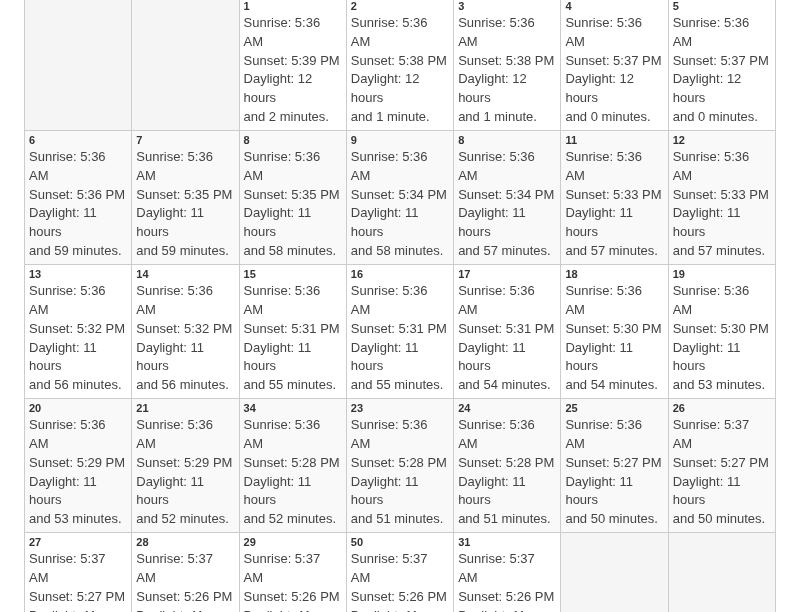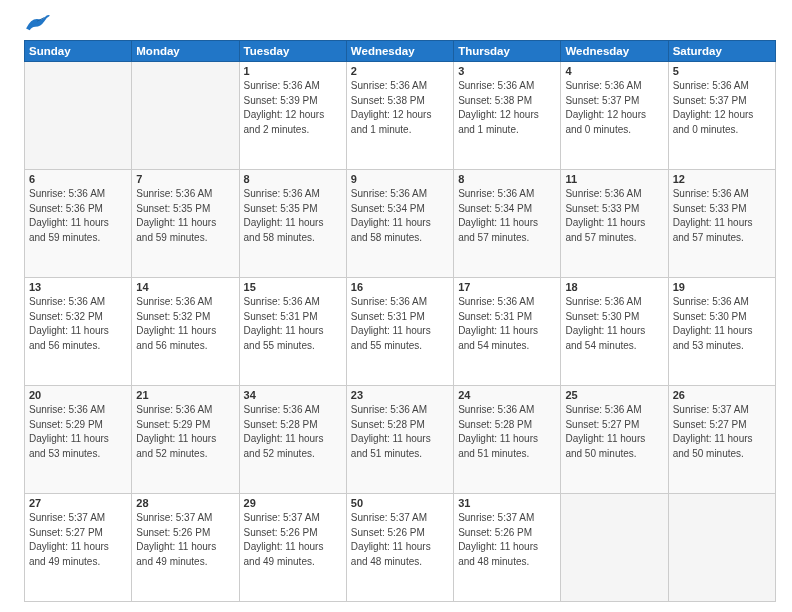--- a/index.html
+++ b/index.html
@@ -88,21 +88,21 @@
       background: #f9f9f9;
     }
     .day-num {
       font-size: 11px;
       font-weight: bold;
       color: #333;
       margin-bottom: 2px;
       display: block;
     }
     .day-info {
-      font-size: 10px;
+      font-size: 13px;
       color: #444;
       line-height: 1.45;
     }
     
     .row-even td:not(.empty) { background: #fff; }
     .row-odd td:not(.empty) { background: #efefef; }
   </style>
 </head>
 <body>
 

